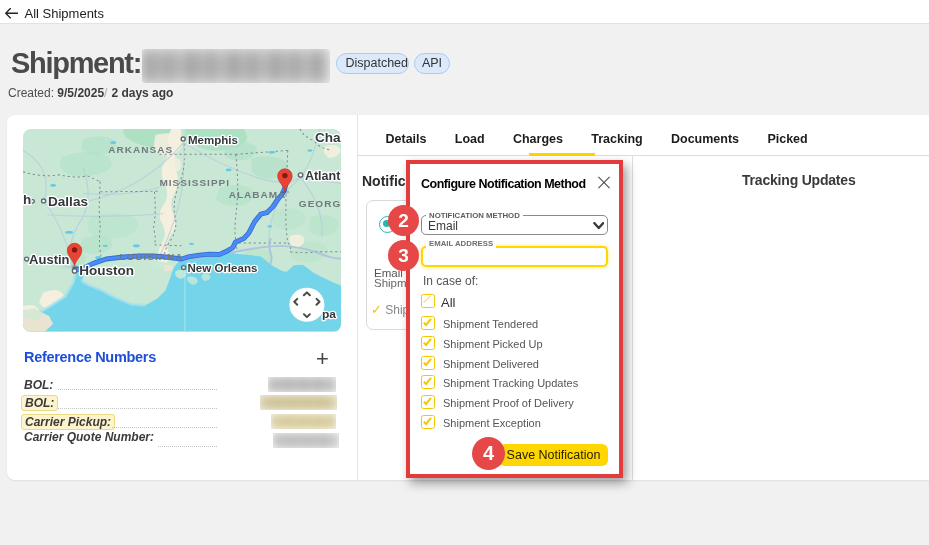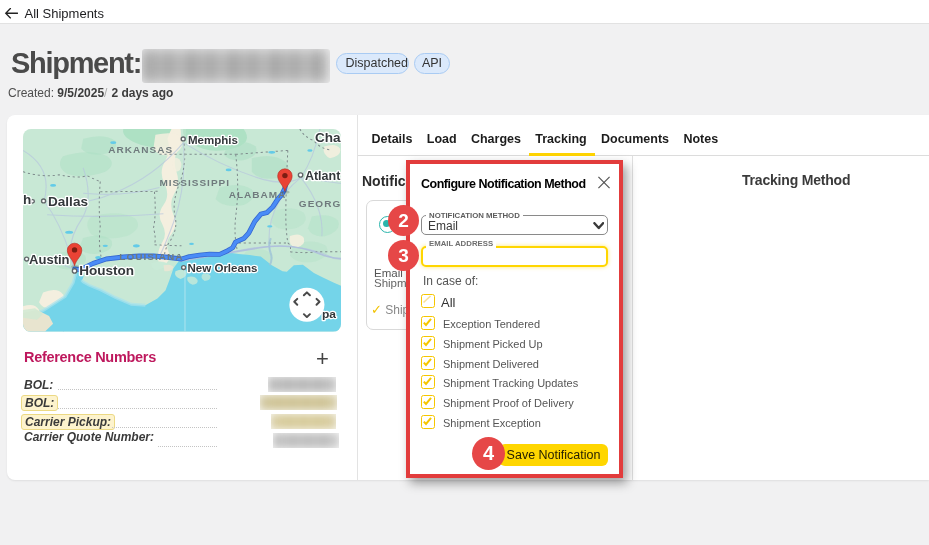--- a/index.html
+++ b/index.html
@@ -26,31 +26,31 @@
 
   
   #card { position:absolute; left:7px; top:115px; width:922px; height:365px; background:#fff; border-radius:8px 0 0 8px; box-shadow:0 1px 2px rgba(0,0,0,0.08); }
   #vdiv1 { position:absolute; left:357px; top:115px; width:1px; height:365px; background:#e3e3e3; }
   #vdiv2 { position:absolute; left:632px; top:156px; width:1px; height:324px; background:#e0e0e0; }
 
   
   #map { position:absolute; left:23px; top:129px; width:318px; height:202.5px; border-radius:8px; overflow:hidden; }
 
   
-  #refhead { position:absolute; left:24px; top:349px; font-size:14.5px; letter-spacing:-0.3px; font-weight:bold; color:#be185d; }
+  #refhead { position:absolute; left:24px; top:349px; font-size:14.5px; letter-spacing:-0.3px; font-weight:bold; color:#1d4ed8; }
   #refplus { position:absolute; left:316px; top:346px; font-size:22px; font-weight:300; color:#444; }
   .reflabel { position:absolute; font-size:12px; font-weight:bold; color:#3a3a3a;font-style:italic; }
   .hl { background:#fdf3cd; border:1px solid #ecd984; border-radius:3px; padding:0 3px; }
   .dots { position:absolute; height:1px; border-bottom:1.5px dotted #c4c4c4; }
   .refblur { position:absolute; overflow:hidden; }
   .refblur .inner { width:100%; height:100%; filter:blur(6px); }
 
   
   #tabs { position:absolute; left:371.5px; top:132px; font-size:12.5px; font-weight:bold; color:#1c1c1c; }
-  #tabs span { margin-right:14.3px; }
+  #tabs span { margin-right:14.3px;margin-left:14px; }
   #tabline { position:absolute; left:358px; top:154.5px; width:571px; height:1px; background:#dcdcdc; }
   #tabul { position:absolute; left:529px; top:152.5px; width:66px; height:3.5px; background:#ffd400; }
 
   
   #notifhead { position:absolute; left:362px; top:172.5px; font-size:14px; font-weight:bold; color:#2b2b2b; }
   #notifcard { position:absolute; left:366px; top:200px; width:250px; height:130px; border:1px solid #d9d9d9; border-radius:7px; background:#fff; }
   #radioicon { position:absolute; left:379px; top:216px; width:17px; height:17px; border-radius:50%; border:1.8px solid #2ab5ac; }
   #radioicon::after { content:""; position:absolute; left:3px; top:3px; width:7.4px; height:7.4px; border-radius:50%; background:#2ab5ac; }
   #bemail { position:absolute; left:374px; top:266.5px; font-size:11.5px; color:#555; }
   #bshipm { position:absolute; left:374px; top:277px; font-size:11.5px; color:#666; }
@@ -285,33 +285,33 @@
     <div class="inner" style="background:repeating-linear-gradient(90deg,#c0b070 0 9px,#eee4bc 9px 14px);"></div>
   </div>
 
   <div class="reflabel" style="left:24px; top:430px;">Carrier Quote Number:</div>
   <div class="dots" style="left:158px; top:446px; width:59px;"></div>
   <div class="refblur" style="left:273px; top:433px; width:66px; height:15px;">
     <div class="inner" style="background:repeating-linear-gradient(90deg,#a2a2a2 0 10px,#dcdcdc 10px 15px);"></div>
   </div>
 
   <div id="tabs">
-    <span>Details</span><span>Load</span><span>Charges</span><span>Tracking</span><span>Documents</span><span>Notes</span>
+    <span>Details</span><span>Load</span><span>Charges</span><span>Tracking</span><span>Documents</span><span>Picked</span>
   </div>
   <div id="tabline"></div>
   <div id="tabul"></div>
 
   <div id="notifhead">Notification Method</div>
   <div id="notifcard"></div>
   <div id="radioicon"></div>
   <div id="bemail">Email</div>
   <div id="bshipm">Shipment st</div>
   <div id="bcheck"><span class="y">✓</span> Shipment</div>
 
-  <div id="trackhead">Tracking Method</div>
+  <div id="trackhead">Tracking Updates</div>
 
   <div id="redbox"></div>
   <div id="mtitle">Configure Notification Method</div>
   <svg id="mclose" viewBox="0 0 14 14">
     <path d="M1 1 L13 13 M13 1 L1 13" stroke="#555" stroke-width="1.3" fill="none"></path>
   </svg>
 
   <div class="field" id="selfield"></div>
   <div id="self-label">NOTIFICATION METHOD</div>
   <div id="self-val">Email</div>
@@ -329,21 +329,21 @@
       <path d="M1.5 7.5 L8.5 1" stroke="#f7e098" stroke-width="1.6" fill="none"></path>
     </svg>
   </div>
   <div class="cblabel" id="lab-all" style="top:295px;">All</div>
 
   <div class="cb" style="top:316px;">
     <svg width="11" height="11" viewBox="0 0 11 11">
       <path d="M1.8 5.6 L4 8 L9 1.8" stroke="#f6c600" stroke-width="2" fill="none"></path>
     </svg>
   </div>
-  <div class="cblabel" style="left:443px; top:318px;">Exception Tendered</div>
+  <div class="cblabel" style="left:443px; top:318px;">Shipment Tendered</div>
 
   <div class="cb" style="top:336px;">
     <svg width="11" height="11" viewBox="0 0 11 11">
       <path d="M1.8 5.6 L4 8 L9 1.8" stroke="#f6c600" stroke-width="2" fill="none"></path>
     </svg>
   </div>
   <div class="cblabel" style="left:443px; top:338px;">Shipment Picked Up</div>
 
   <div class="cb" style="top:355.7px;">
     <svg width="11" height="11" viewBox="0 0 11 11">

